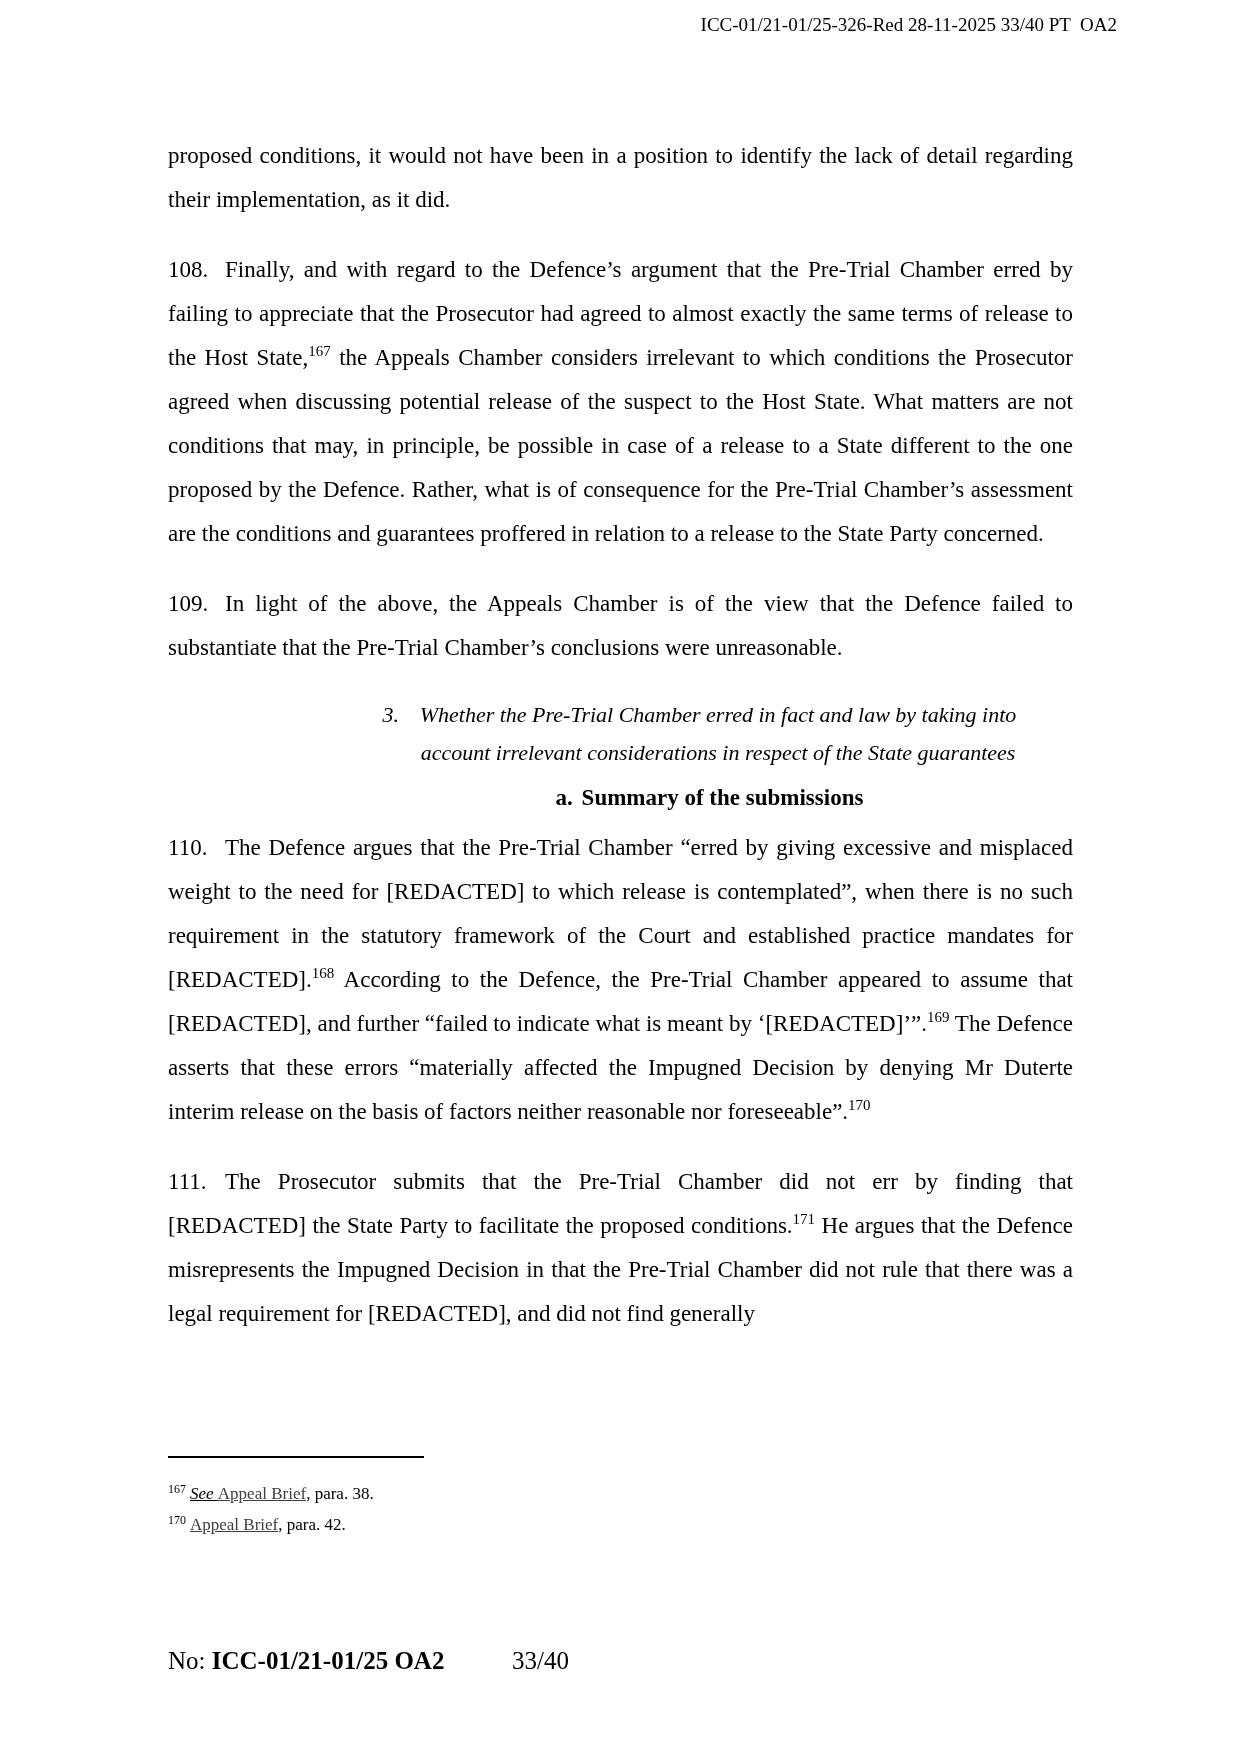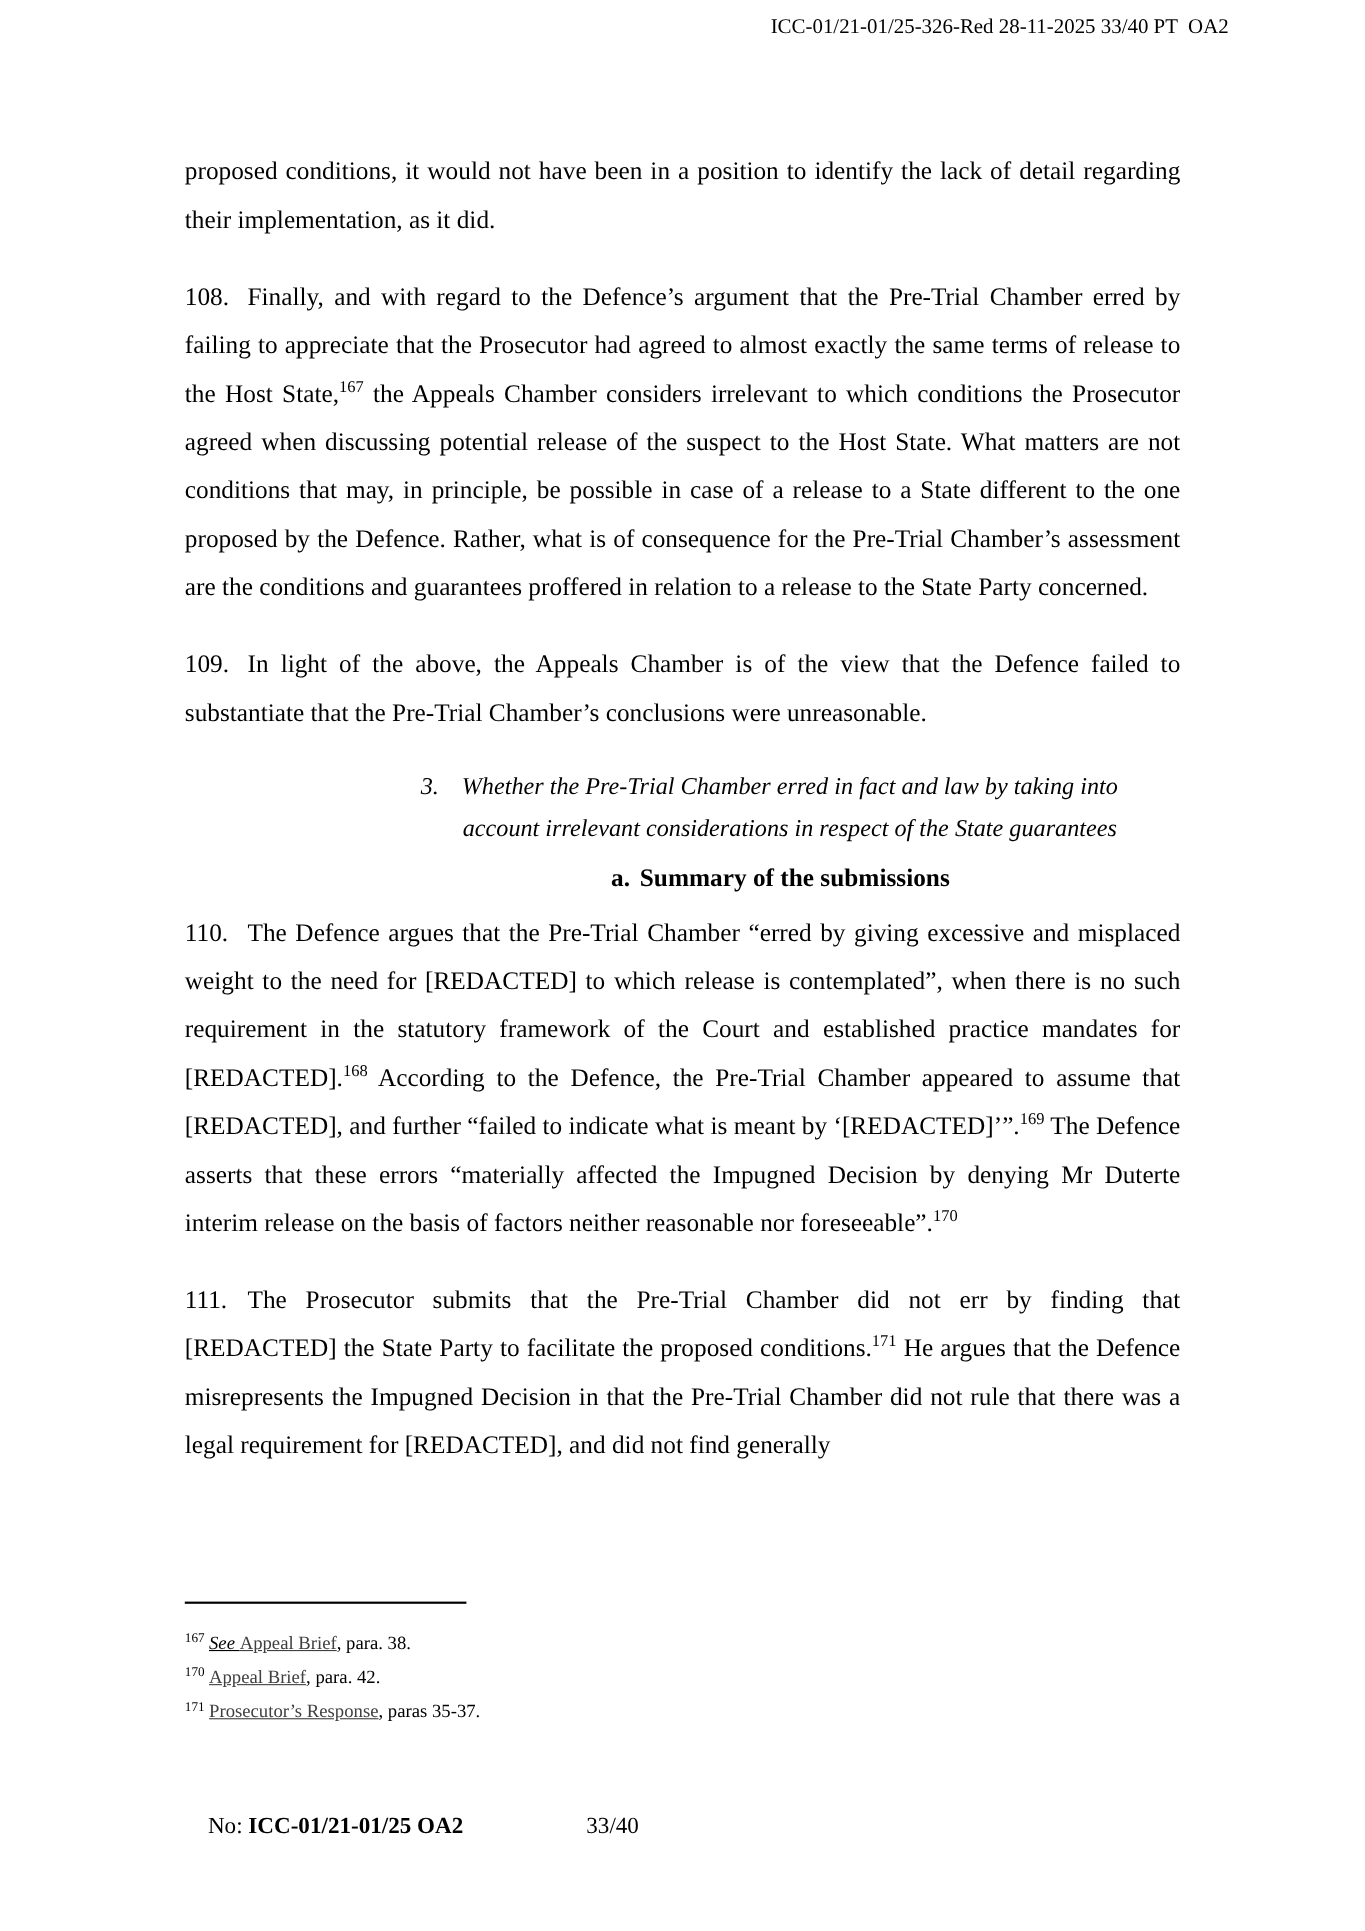--- a/index.html
+++ b/index.html
@@ -81,22 +81,21 @@
     position: relative;
     top: -6px;
     margin-right: 4px;
   }
   .doc-link { color: #404040; text-decoration: underline; }
   .footer {
     position: absolute;
     left: 168px;
     right: 168px;
     top: 1647px;
-    font-size: 21px;
-    margin-left: 21px;
+    font-size: 25px;
   }
   .footer .page-num { position: absolute; left: 344px; top: 0; text-align: center; }
   em { font-style: italic; text-decoration: underline; }
 </style>
 </head>
 <body>
 
 <div class="page">
   <div class="header-stamp">ICC-01/21-01/25-326-Red 28-11-2025 33/40 PT  OA2</div>
 
@@ -108,21 +107,20 @@
       <div class="block heading-bold"><span class="num">a.</span><span>Summary of the submissions</span></div>
       <div class="block numbered"><span class="num">110.</span><span>The Defence argues that the Pre-Trial Chamber “erred by giving excessive and misplaced weight to the need for [REDACTED] to which release is contemplated”, when there is no such requirement in the statutory framework of the Court and established practice mandates for [REDACTED].</span><sup class="ref">168</sup><span> According to the Defence, the Pre-Trial Chamber appeared to assume that [REDACTED], and further “failed to indicate what is meant by ‘[REDACTED]’”.</span><sup class="ref">169</sup><span> The Defence asserts that these errors “materially affected the Impugned Decision by denying Mr Duterte interim release on the basis of factors neither reasonable nor foreseeable”.</span><sup class="ref">170</sup></div>
       <div class="block numbered"><span class="num">111.</span><span>The Prosecutor submits that the Pre-Trial Chamber did not err by finding that [REDACTED] the State Party to facilitate the proposed conditions.</span><sup class="ref">171</sup><span> He argues that the Defence misrepresents the Impugned Decision in that the Pre-Trial Chamber did not rule that there was a legal requirement for [REDACTED], and did not find generally</span></div>
     </div>
 
   <div class="footnotes">
     <div class="fn-sep"></div>
     <div>
         <div class="footnote"><sup>167</sup><em>See </em><a href="#" class="doc-link">Appeal Brief</a><span>, para. 38.</span></div>
         <div class="footnote"><sup>170</sup><a href="#" class="doc-link">Appeal Brief</a><span>, para. 42.</span></div>
-        <div class="footnote"><sup>171</sup><a href="#" class="doc-link">Prosecutor’s Response</a><span>, paras 35-37.</span></div>
       </div>
   </div>
 
   <div class="footer">
     <span>No: </span><strong>ICC-01/21-01/25 OA2</strong>
     <span class="page-num">33/40</span>
   </div>
 </div>
 
 </body></html>

